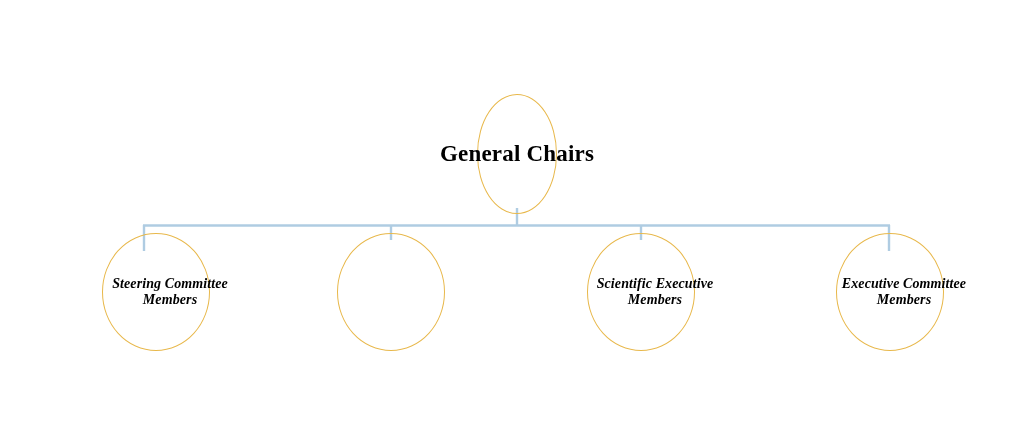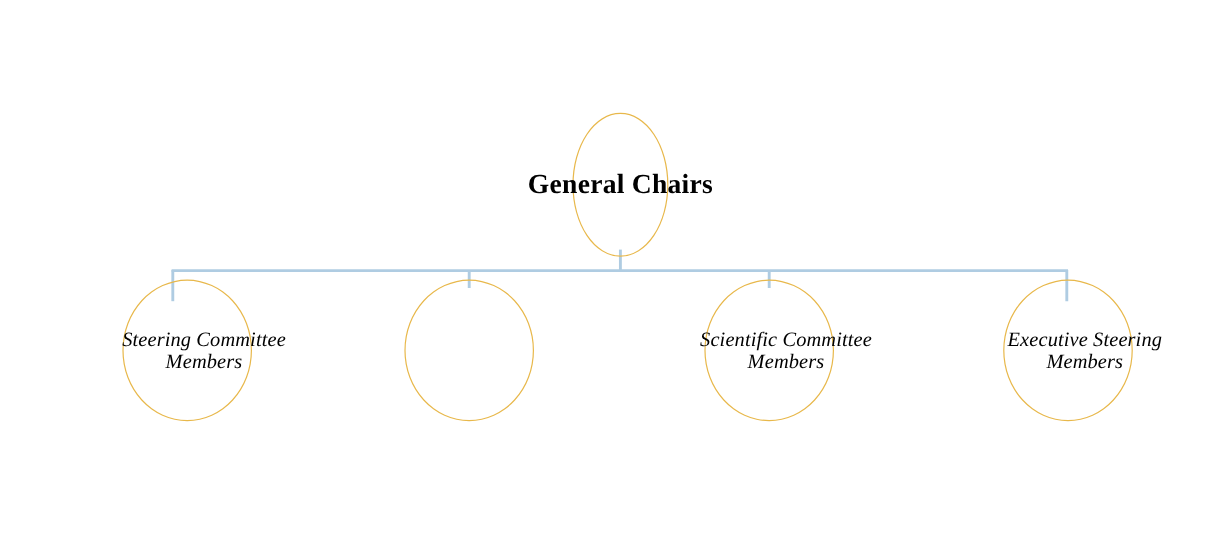--- a/index.html
+++ b/index.html
@@ -76,23 +76,23 @@
   .node-child {
     top: 292px;
     width: 250px;
     height: 118px;
   }
   .node-child .node-ring {
     width: 108px;
     height: 118px;
   }
   .node-child .node-label {
-    font-size: 17px;
+    font-size: 14px;
     font-style: italic;
-    font-weight: normal;
+    font-weight: bold;
     letter-spacing: 0.1px;
     margin-left: 28px;
   }
 
   #node-child-0 { left: 156px; }
   #node-child-1 { left: 391px; }
   #node-child-2 { left: 641px; }
   #node-child-3 { left: 890px; }
 </style>
 </head>
@@ -122,23 +122,23 @@
     <div class="node-label">Steering Committee
 Members</div>
   </div>
 
   <div class="node node-child" id="node-child-1">
     <div class="node-ring"></div>
   </div>
 
   <div class="node node-child" id="node-child-2">
     <div class="node-ring"></div>
-    <div class="node-label">Scientific Committee
+    <div class="node-label">Scientific Executive
 Members</div>
   </div>
 
   <div class="node node-child" id="node-child-3">
     <div class="node-ring"></div>
-    <div class="node-label">Executive Steering
+    <div class="node-label">Executive Committee
 Members</div>
   </div>
 
 </div>
 
 </body></html>

